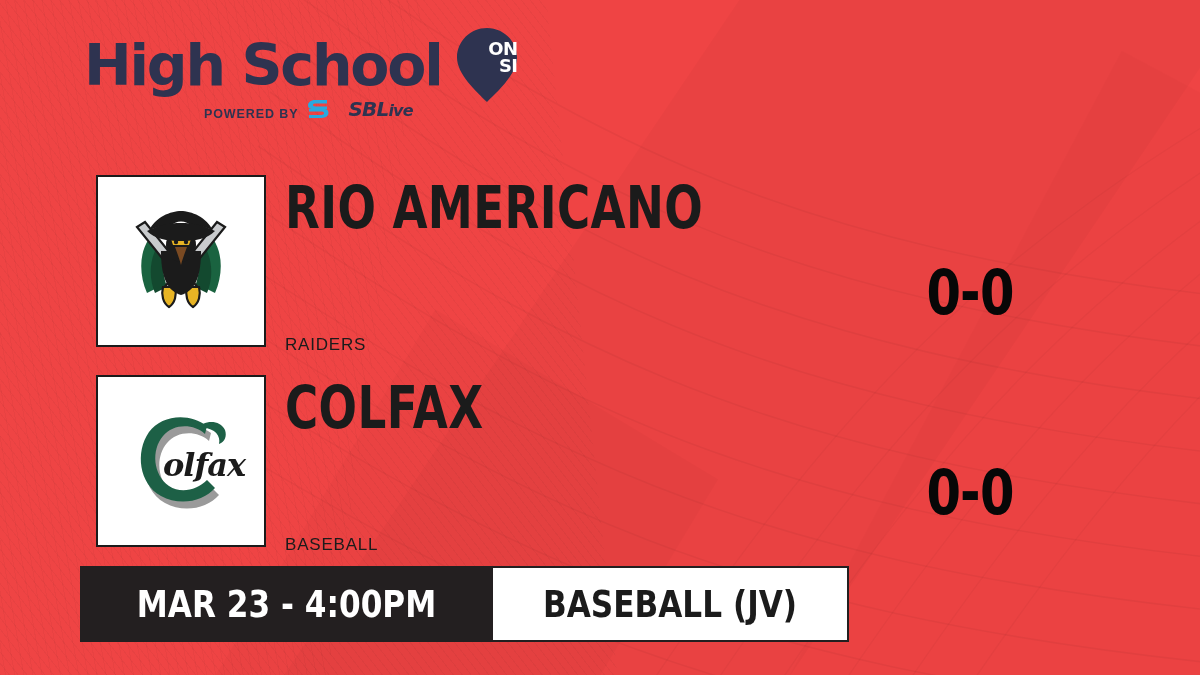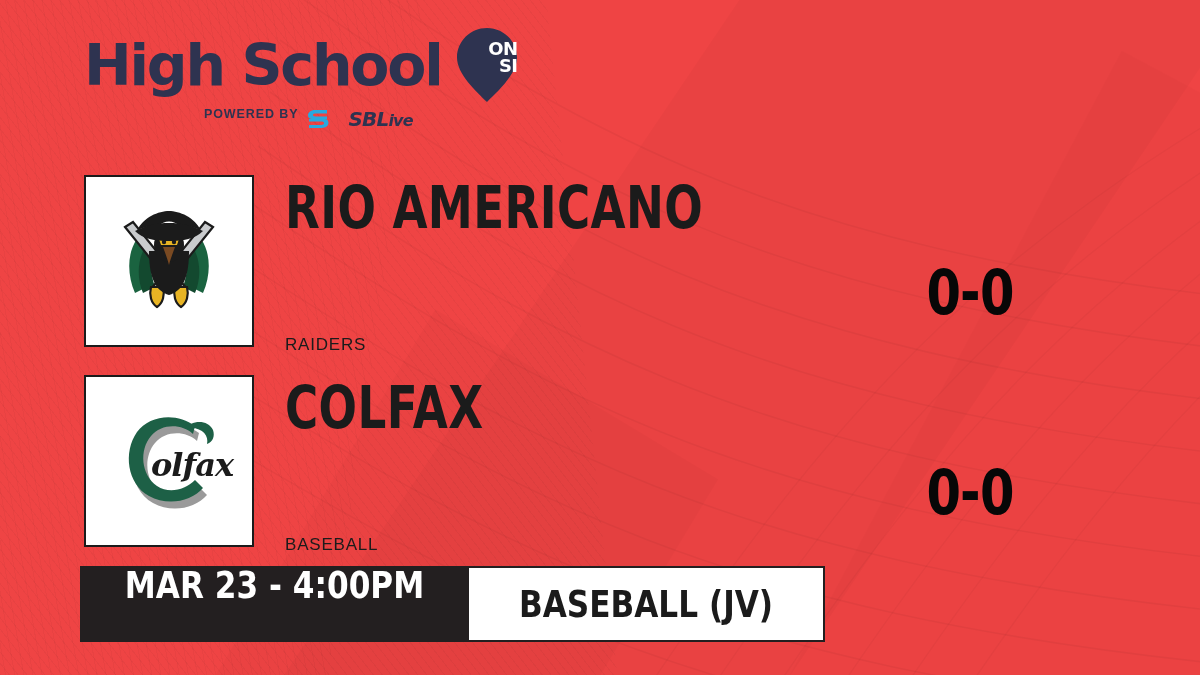--- a/index.html
+++ b/index.html
@@ -107,22 +107,22 @@
     color:#ffffff;
     font-family:"DejaVu Sans", sans-serif;
     font-weight:bold;
     font-size:18px;
     line-height:17px;
     letter-spacing:-0.5px;
   }
   .pin-text span { display:block; }
 
   .powered {
-    display:flex; align-items:flex-start; gap:9px;
-    margin-top:9px;
+    display:flex; align-items:flex-end; gap:9px;
+    margin-top:1px;
     padding-left:120px;
     height:22px;
   }
   .powered-label {
     font-family:"Liberation Sans", sans-serif;
     font-size:12.5px; font-weight:bold;
     letter-spacing:0.9px;
     color:#2e3350;
     white-space:nowrap;
   }
@@ -138,21 +138,21 @@
   }
   .sblive-word .lo { font-size:16px; }
 
   
   .team { position:absolute; left:80px; }
   .team-a { top:175px; }
   .team-b { top:375px; }
 
   .logo-box {
     position:absolute;
-    left:4px; top:0;
+    left:16px; top:0;
     width:170px; height:172px;
     background:#ffffff;
     border:2px solid #1b1b1b;
     display:flex; align-items:center; justify-content:center;
     overflow:hidden;
   }
   .logo-box svg { display:block; }
 
   .team-name {
     position:absolute;
@@ -203,22 +203,22 @@
   .infobar {
     position:absolute;
     left:80px; top:566px;
     height:76px;
     display:flex;
     align-items:stretch;
   }
   .infobar-date {
     background:#231f20;
     color:#ffffff;
-    display:flex; justify-content:center;
-    padding:0 12px;
+    display:flex; align-items:center; justify-content:center;
+    padding:0 24px;
     min-width:368px;
   }
   .infobar-date span {
     font-family:"DejaVu Sans", sans-serif;
     font-weight:bold;
     font-size:38px;
     line-height:38px;
     letter-spacing:0px;
     white-space:nowrap;
     transform:scaleX(0.82);

